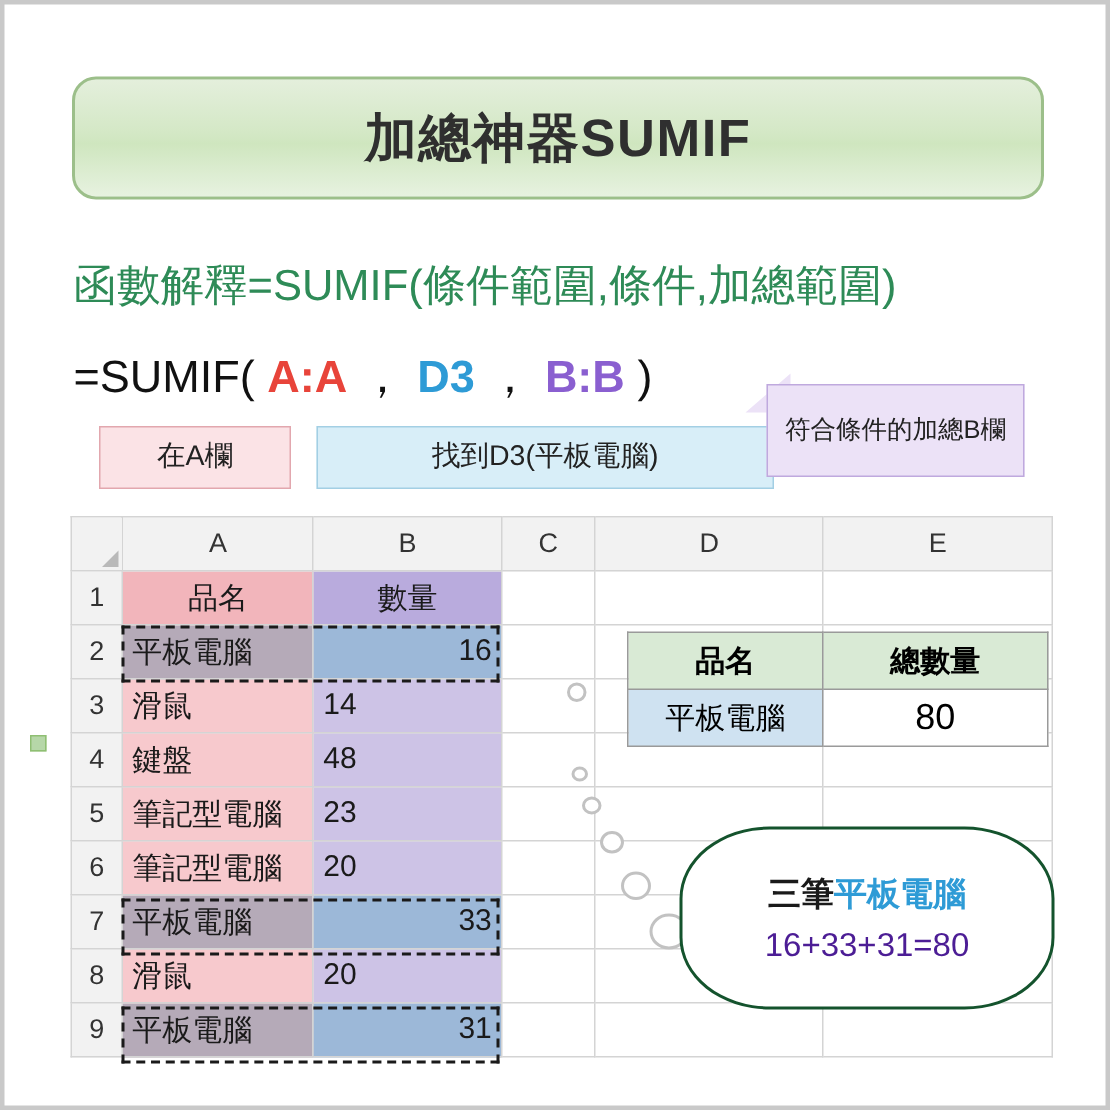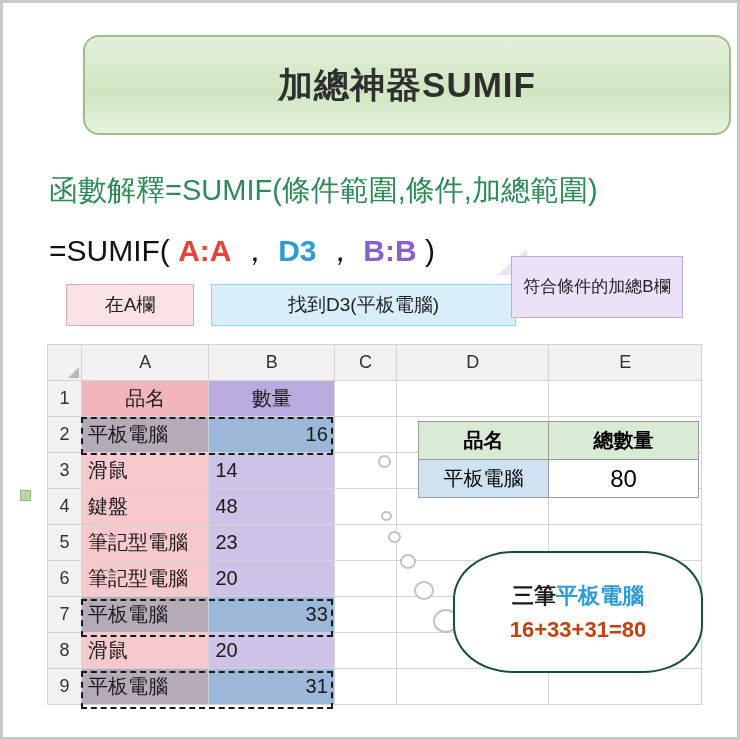--- a/index.html
+++ b/index.html
@@ -19,31 +19,30 @@
     height: 740px;
     box-sizing: border-box;
     border: 3px solid #c9c9c9;
     background: #ffffff;
   }
 
   
   .title-banner {
     position: absolute;
     left: 45px;
-    top: 32px;
+    top: 48px;
     width: 648px;
-    height: 100px;
+    height: 82px;
     box-sizing: border-box;
     border: 2px solid #9cbf8a;
     border-radius: 16px;
     background: linear-gradient(to bottom, #e4efdc 0%, #d4e8c6 45%, #cfe6bf 55%, #e7f2e0 100%);
     display: flex;
     align-items: center;
     justify-content: center;
-    margin-left: 35px;
   }
   .title-text {
     font-size: 35px;
     font-weight: bold;
     color: #2f2f2f;
     letter-spacing: 1px;
   }
 
   
   .formula-explain {
@@ -219,21 +218,21 @@
     width: 100%;
     height: 100%;
     display: flex;
     flex-direction: column;
     align-items: center;
     justify-content: center;
     gap: 6px;
   }
   .bubble-line1 { font-size: 22px; font-weight: bold; color: #1a1a1a; }
   .bubble-line1 .kw { color: #2e9bd6; }
-  .bubble-line2 { font-size: 22px; font-weight: bold; color: #c2410c; }
+  .bubble-line2 { font-size: 22px; font-weight: normal; color: #4c1d95; }
   .bubble-dot {
     position: absolute;
     background: #ffffff;
     border: 2px solid #c2c2c2;
     border-radius: 50%;
   }
   .bd1 { left: 430px; top: 606px; width: 22px; height: 20px; }
   .bd2 { left: 411px; top: 578px; width: 16px; height: 15px; }
   .bd3 { left: 397px; top: 551px; width: 12px; height: 11px; }
   .bd4 { left: 385px; top: 528px; width: 9px; height: 8px; }

